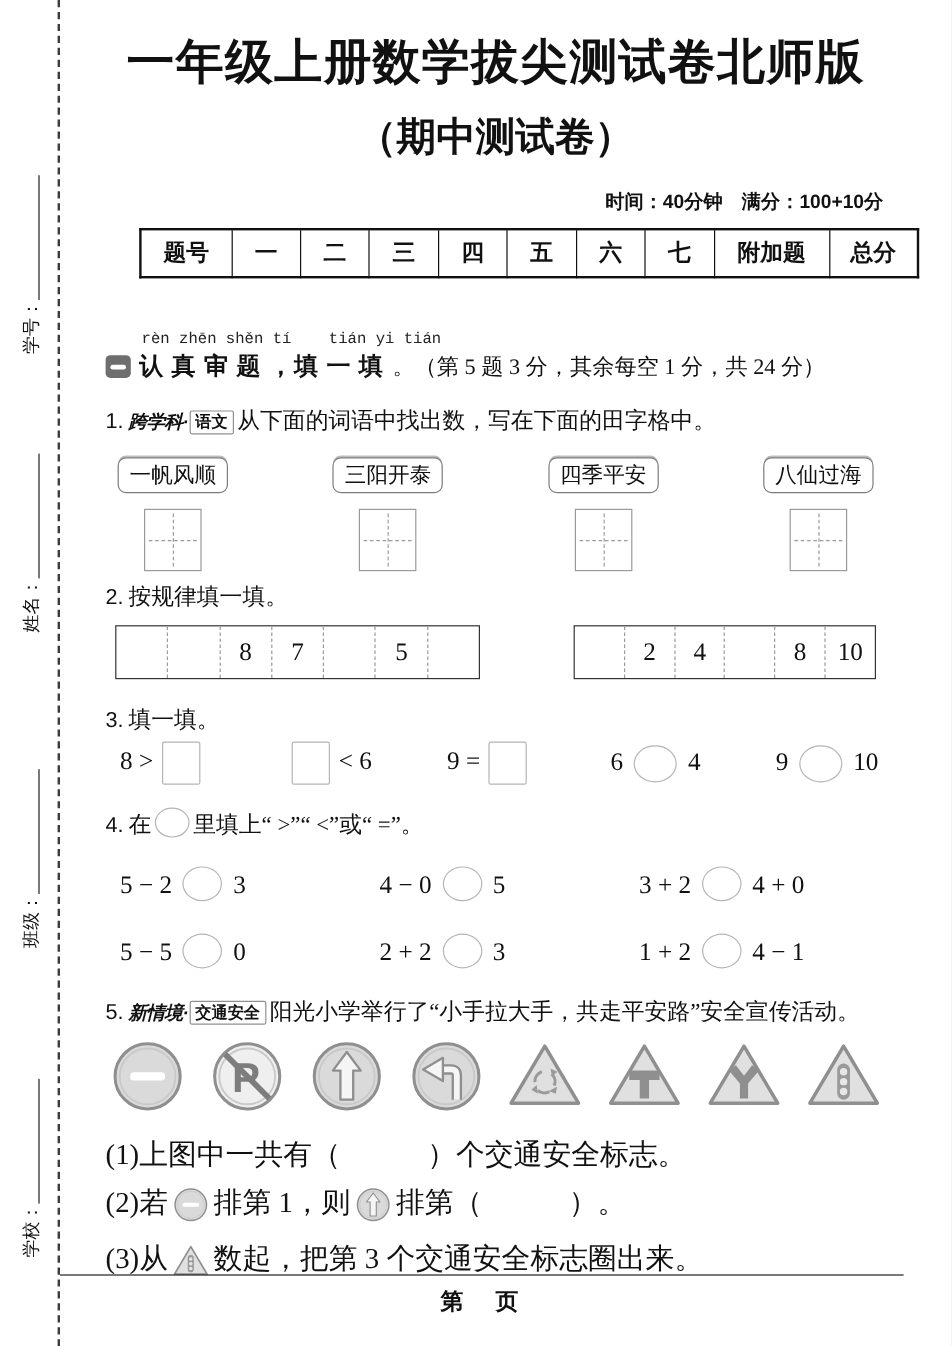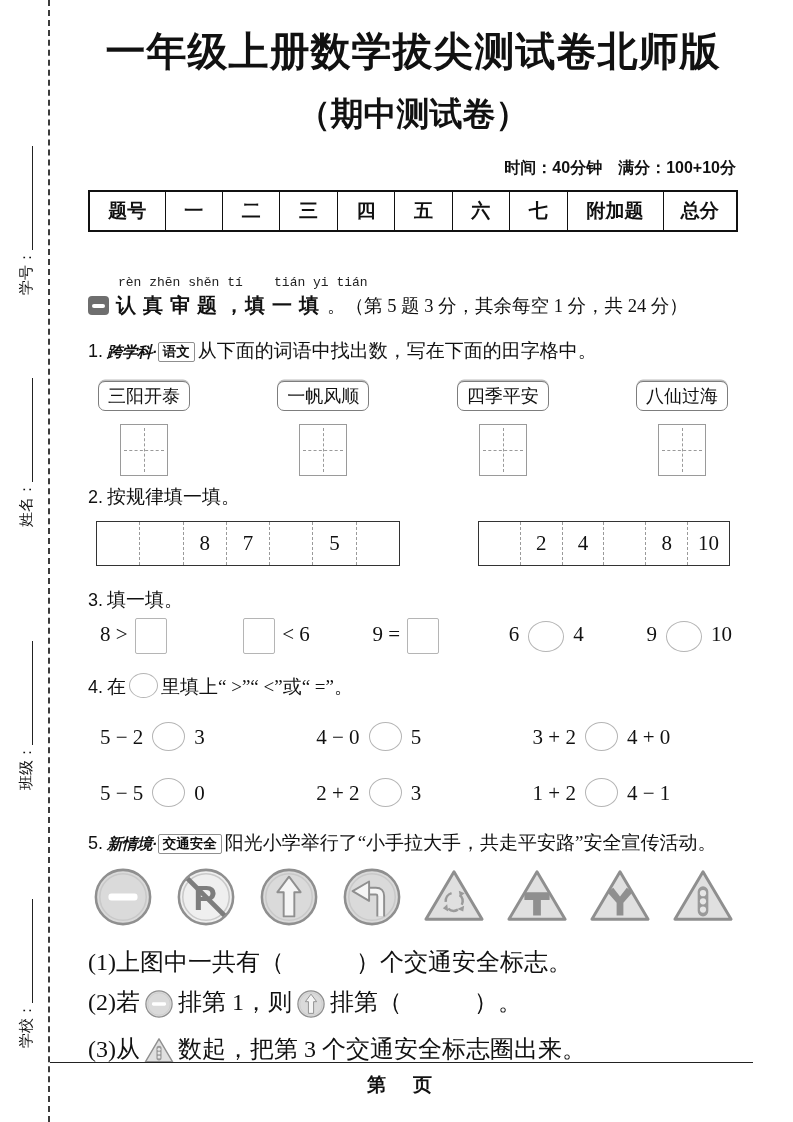--- a/index.html
+++ b/index.html
@@ -13,21 +13,21 @@
               transform:rotate(-90deg);font-family:"Liberation Sans",sans-serif;font-size:15px;color:#111;white-space:nowrap;}
   .side-line{display:inline-block;width:104px;border-bottom:1.5px solid #222;height:1px;margin-bottom:3px;}
 
   
   .content{position:absolute;left:88px;right:55px;top:0;bottom:0;}
   .title{margin:0;text-align:center;font-family:"Liberation Sans",sans-serif;font-weight:900;font-size:40px;letter-spacing:1px;}
   .subtitle{margin:0;text-align:center;font-family:"Liberation Sans",sans-serif;font-weight:800;font-size:33px;}
   .meta{text-align:right;font-family:"Liberation Sans",sans-serif;font-weight:bold;font-size:16px;padding-right:2px;}
 
   
-  .score-table{width:100%;border-collapse:collapse;table-layout:fixed;border:2px solid #111;}
+  .score-table{width:100%;border-collapse:collapse;table-layout:fixed;border:2px solid #111;margin-left:28px;}
   .score-table td{border:1.5px solid #111;height:36px;text-align:center;vertical-align:middle;
                   font-family:"Liberation Sans",sans-serif;font-weight:bold;font-size:19px;}
 
   
   .pinyin{font-family:Liberation Mono, monospace;font-size:13px;color:#222;white-space:pre;margin-left:30px;}
   .sec-head{display:flex;align-items:center;gap:7px;}
   .sec-icon{width:21px;height:19px;background:#6e6e6e;border-radius:4px;position:relative;flex:none;}
   .sec-icon::after{content:"";position:absolute;left:4px;right:4px;top:8px;height:3.5px;background:#fff;border-radius:2px;}
   .sec-title{font-weight:bold;font-size:20px;letter-spacing:1px;}
   .sec-note{font-size:18.5px;font-weight:500;}
@@ -143,28 +143,28 @@
       <span class="sec-icon"></span>
       <span class="sec-title">认 真 审 题 ，填 一 填</span>
       <span class="sec-note">。（第 5 题 3 分，其余每空 1 分，共 24 分）</span>
     </div>
 
     <div class="qline abs" style="top:338px">
       <span class="qnum">1.</span><span class="badge"><span class="badge-prefix">跨学科·</span><span class="badge-box">语文</span></span><span>从下面的词语中找出数，写在下面的田字格中。</span>
     </div>
     <div class="idiom-row abs" style="top:381px">
         <div class="idiom-col">
-       <div class="idiom-box">三阳开泰</div>
+       <div class="idiom-box">一帆风顺</div>
        <div class="tianzige">
          <span class="tz-h"></span>
          <span class="tz-v"></span>
        </div>
      </div>
         <div class="idiom-col">
-       <div class="idiom-box">一帆风顺</div>
+       <div class="idiom-box">三阳开泰</div>
        <div class="tianzige">
          <span class="tz-h"></span>
          <span class="tz-v"></span>
        </div>
      </div>
         <div class="idiom-col">
        <div class="idiom-box">四季平安</div>
        <div class="tianzige">
          <span class="tz-h"></span>
          <span class="tz-v"></span>

